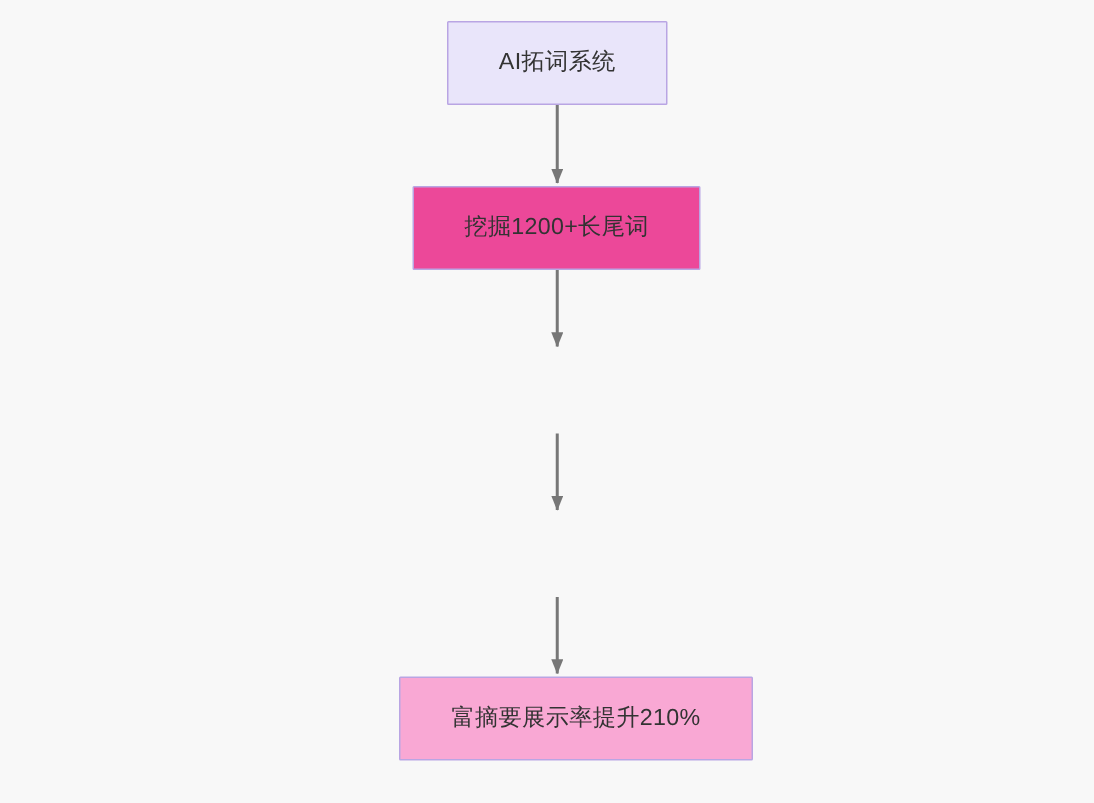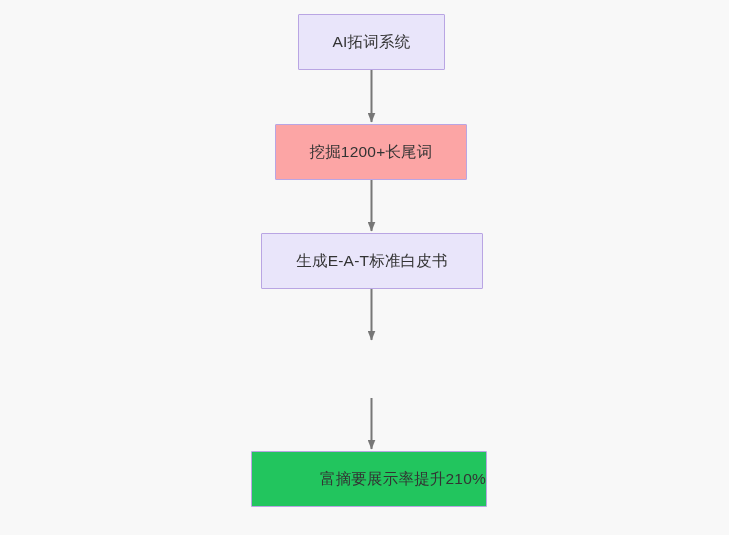--- a/index.html
+++ b/index.html
@@ -68,26 +68,23 @@
     </g>
     <g>
       <line class="edge-line" x1="371.5" y1="398" x2="371.5" y2="449" stroke="#777777" stroke-width="2" marker-end="url(#arrowhead)"></line>
     </g>
   </svg>
 
   <div class="node" id="node-n1" style="left: 298px; top: 14px; width: 147px; height: 56px; background: rgb(233, 229, 250); border-color: rgb(185, 165, 227);">
     <span class="node-label" style="color: rgb(51, 51, 51);">AI拓词系统</span>
   </div>
 
-  <div class="node" id="node-n2" style="left: 275px; top: 124px; width: 192px; height: 56px; background: #fca5a5; border-color: rgb(185, 165, 227); text-align: right;">
+  <div class="node" id="node-n2" style="left: 275px; top: 124px; width: 192px; height: 56px; background: #ec4899; border-color: rgb(185, 165, 227); text-align: right;">
     <span class="node-label" style="color: rgb(51, 51, 51);">挖掘1200+长尾词</span>
   </div>
 
-  <div class="node" id="node-n3" style="left: 261px; top: 233px; width: 222px; height: 56px; background: rgb(233, 229, 250); border-color: rgb(185, 165, 227);">
-    <span class="node-label" style="color: rgb(51, 51, 51);">生成E-A-T标准白皮书</span>
-  </div>
 
 
-  <div class="node" id="node-n5" style="left: 251px; top: 451px; width: 236px; height: 56px; background: #22c55e; border-color: rgb(185, 165, 227); justify-content: flex-end;">
+  <div class="node" id="node-n5" style="left: 266px; top: 451px; width: 236px; height: 56px; background: #f9a8d4; border-color: rgb(185, 165, 227);">
     <span class="node-label" style="color: rgb(51, 51, 51);">富摘要展示率提升210%</span>
   </div>
 
 </div>
 
 </body></html>

